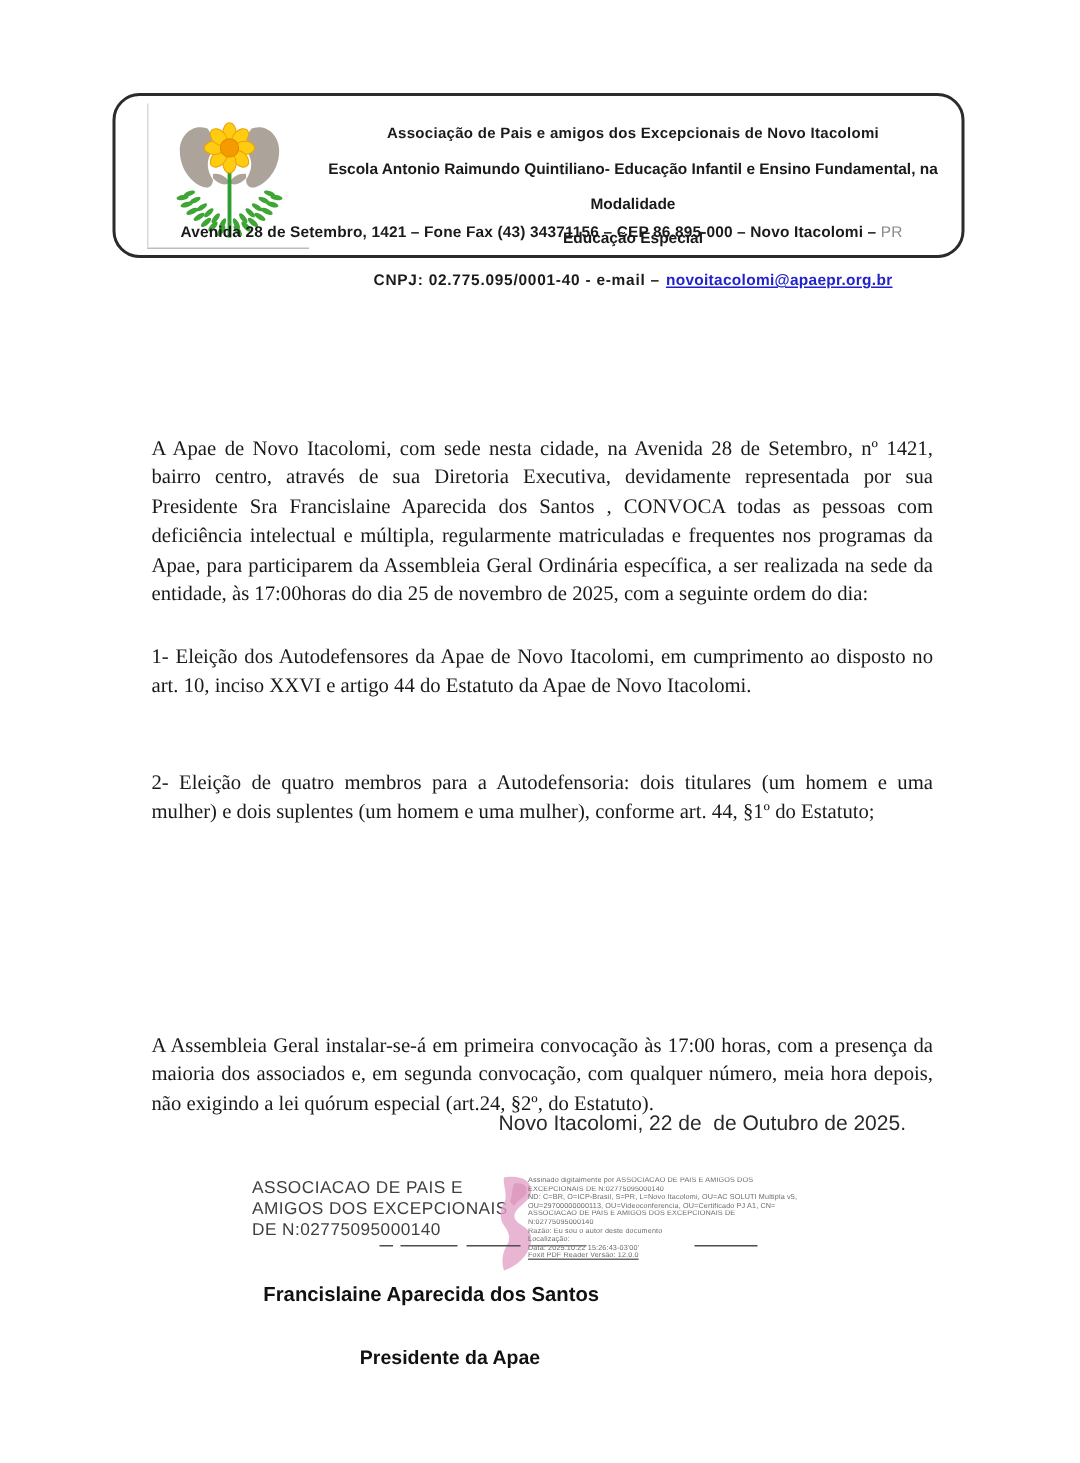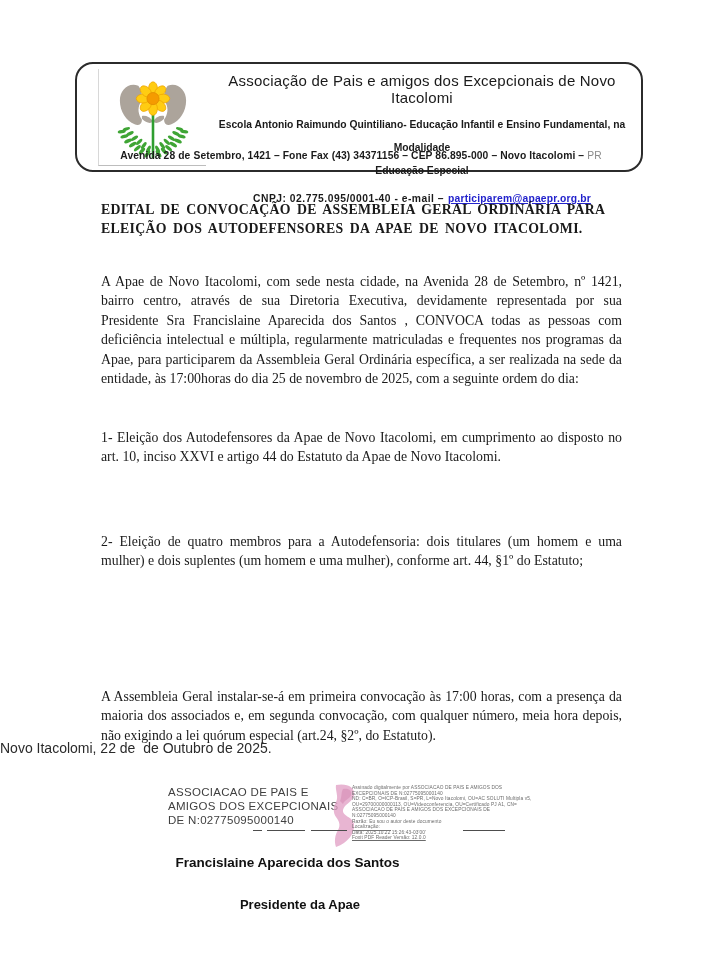--- a/index.html
+++ b/index.html
@@ -6,41 +6,41 @@
   .page{position:relative;width:720px;height:975px;background:#ffffff;overflow:hidden;
         font-family:"Liberation Sans",sans-serif;color:#1a1a1a;}
 
   
   .header-box{position:absolute;left:75px;top:62px;width:568px;height:110px;
               border:2px solid #2b2b2b;border-radius:18px;box-sizing:border-box;}
   .logo-frame{position:absolute;left:21px;top:5px;width:108px;height:97px;
               border-left:1px solid #d8d8d8;border-bottom:1px solid #bdbdbd;box-sizing:border-box;}
   .logo-frame svg{position:absolute;left:8px;top:2px;}
   .header-text{position:absolute;left:135px;top:6px;width:420px;text-align:center;}
-  .org-name{font-size:15px;font-weight:normal;letter-spacing:.2px;margin-top:2px;}
+  .org-name{font-size:10px;font-weight:bold;letter-spacing:.2px;margin-top:14px;}
   .school-line{font-size:10.3px;font-weight:bold;margin-top:7px;line-height:23px;white-space:pre-line;}
   .cnpj-row{font-size:10.3px;font-weight:bold;margin-top:11px;letter-spacing:.5px;}
   .email-link{color:#2222cc;text-decoration:underline;letter-spacing:.2px;margin-left:4px;cursor:pointer;}
   .address-line{position:absolute;left:14px;right:10px;top:86px;text-align:center;
                 font-size:10.3px;font-weight:bold;letter-spacing:.1px;}
   .state-abbr{color:#8a8a8a;font-weight:normal;margin-left:3px;}
 
   
   .doc-title{position:absolute;left:101px;top:201px;width:524px;
              font-family:"Liberation Serif",serif;font-weight:bold;font-size:13.8px;
              line-height:18.5px;letter-spacing:.3px;word-spacing:2.5px;white-space:pre-line;}
   .body-par{position:absolute;left:101px;width:521px;
             font-family:"Liberation Serif",serif;font-size:13.8px;line-height:19.4px;
             text-align:justify;}
-  .p-intro{top:272px;}
+  .p-intro{top:289px;}
   .p-item1{top:428px;}
-  .p-item2{top:532px;}
+  .p-item2{top:512px;}
   .p-item3{top:579px;}
   .p-quorum{top:687px;}
-  .date-line{position:absolute;left:0;top:740px;width:604px;text-align:left;
+  .date-line{position:absolute;left:0;top:740px;width:604px;text-align:right;
              font-size:14px;white-space:pre;color:#2a2a2a;}
 
   
   .stamp-name{position:absolute;left:168px;top:786px;width:196px;text-align:left;
               font-size:11.5px;line-height:13.8px;color:#3f3f3f;letter-spacing:.3px;white-space:pre-line;}
   .stamp-pink{position:absolute;left:331px;top:783px;width:30px;height:66px;}
   .digital-sig{position:absolute;left:352px;top:785px;width:180px;color:#6b6b6b;
                font-size:4.8px;line-height:5.6px;letter-spacing:.1px;}
   .digital-sig .sig-line{white-space:nowrap;overflow:hidden;}
   .digital-sig .sig-underlined{text-decoration:underline;}
@@ -121,31 +121,29 @@
           <ellipse cx="79" cy="63" rx="4.2" ry="1.7" transform="rotate(18 79 63)"></ellipse>
         </g>
       </svg>
     </div>
 
     <div class="header-text">
       <div class="org-name">Associação de Pais e amigos dos Excepcionais de Novo Itacolomi</div>
       <div class="school-line">Escola  Antonio Raimundo Quintiliano- Educação Infantil e Ensino  Fundamental, na Modalidade
 Educação Especial</div>
       <div class="cnpj-row">
-        <span>CNPJ: 02.775.095/0001-40  - e-mail –</span><a class="email-link">participarem@apaepr.org.br</a>
+        <span>CNPJ: 02.775.095/0001-40  - e-mail –</span><a class="email-link">novoitacolomi@apaepr.org.br</a>
       </div>
     </div>
 
     <div class="address-line">
       <span>Avenida 28 de Setembro, 1421 – Fone Fax (43) 34371156 – CEP 86.895-000 – Novo Itacolomi –</span><span class="state-abbr">PR</span>
     </div>
   </div>
 
-  <div class="doc-title">EDITAL DE CONVOCAÇÃO DE ASSEMBLEIA GERAL ORDINÁRIA PARA
-ELEIÇÃO DOS AUTODEFENSORES DA APAE DE NOVO ITACOLOMI.</div>
 
   <div class="body-par p-intro">A Apae de Novo Itacolomi, com sede nesta cidade, na Avenida 28 de Setembro, nº 1421, bairro centro, através de sua Diretoria Executiva, devidamente representada por sua Presidente Sra Francislaine Aparecida dos Santos , CONVOCA todas as pessoas com deficiência intelectual e múltipla, regularmente matriculadas e frequentes nos programas da Apae, para participarem da Assembleia Geral Ordinária específica, a ser realizada na sede da entidade, às 17:00horas do dia 25  de novembro de 2025, com a seguinte ordem do dia:</div>
 
   <div class="body-par p-item1">1- Eleição dos Autodefensores da Apae de Novo Itacolomi, em cumprimento ao disposto no art. 10, inciso XXVI e artigo 44 do Estatuto da Apae de Novo Itacolomi.</div>
   <div class="body-par p-item2">2- Eleição de quatro membros para a Autodefensoria: dois titulares (um homem e uma mulher) e dois suplentes (um homem e uma mulher), conforme art. 44, §1º do Estatuto;</div>
 
   <div class="body-par p-quorum">A Assembleia Geral instalar-se-á em primeira convocação às 17:00 horas, com a presença da maioria dos associados e, em segunda convocação, com qualquer número, meia hora depois, não exigindo a lei quórum especial (art.24, §2º, do Estatuto).</div>
 
   <div class="date-line">Novo Itacolomi, 22 de  de Outubro de 2025.</div>
 

